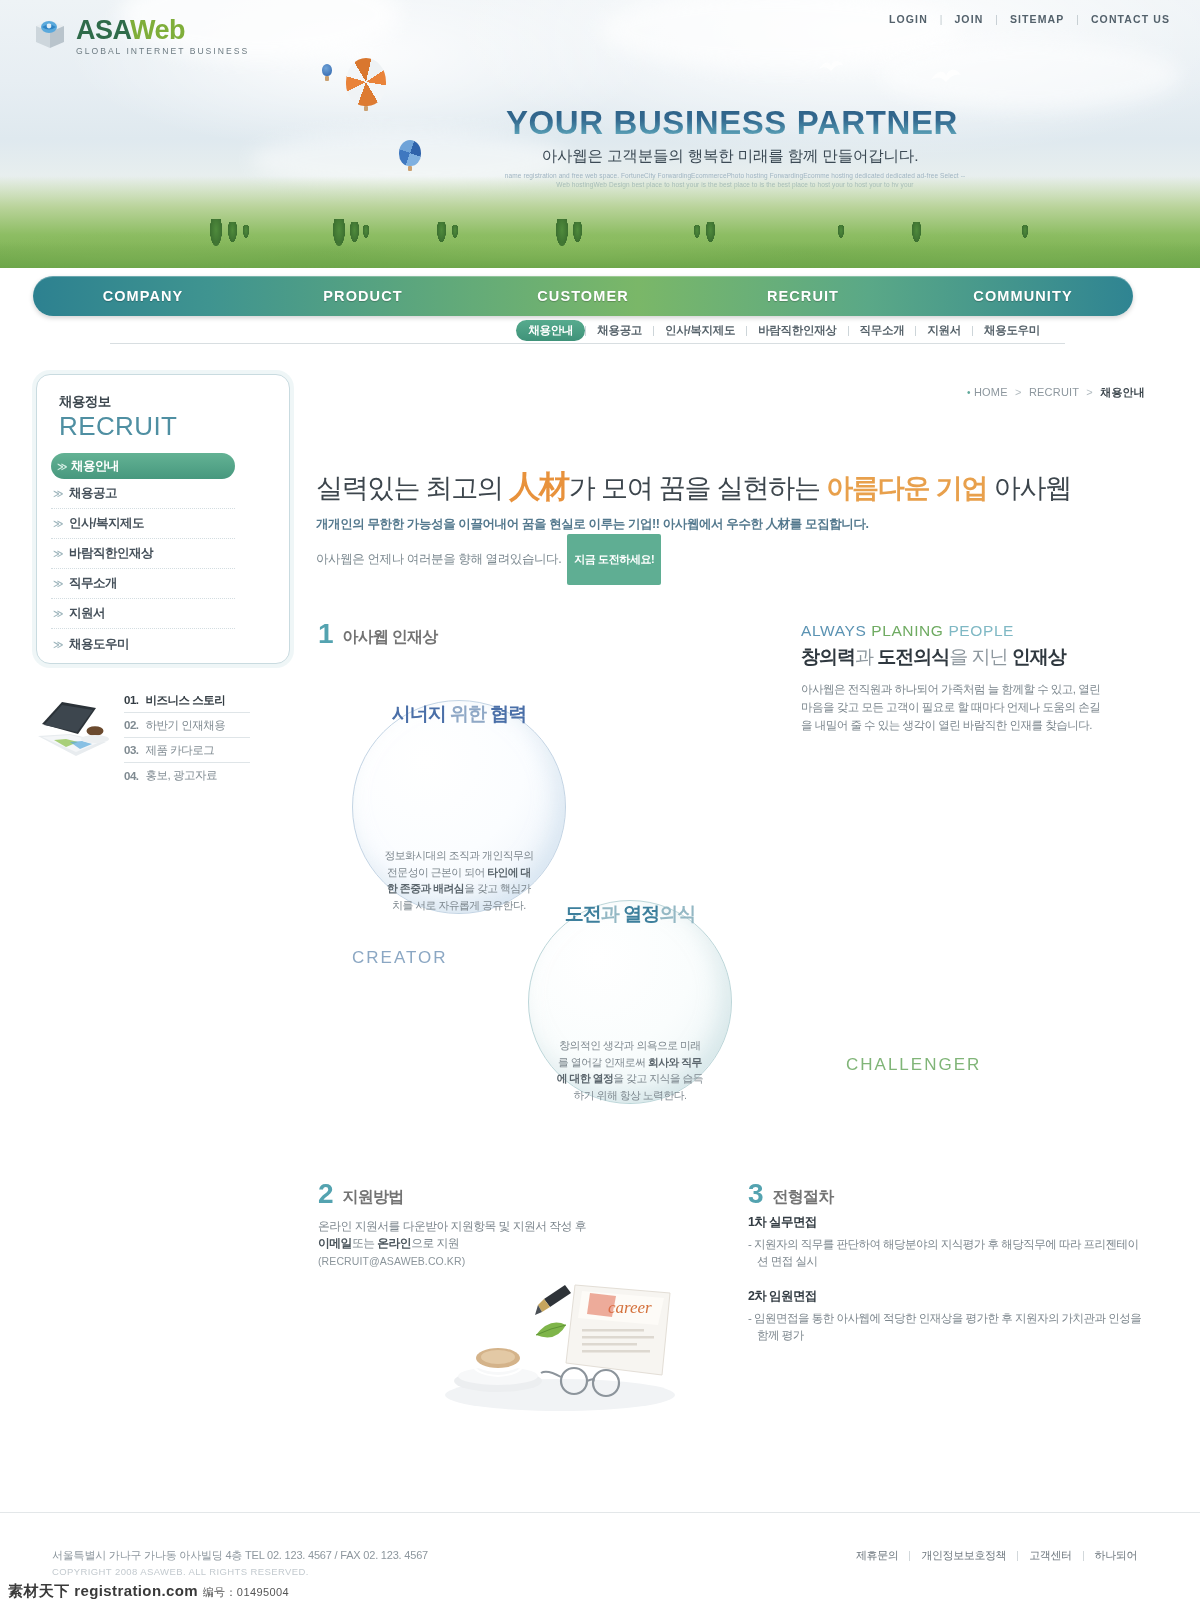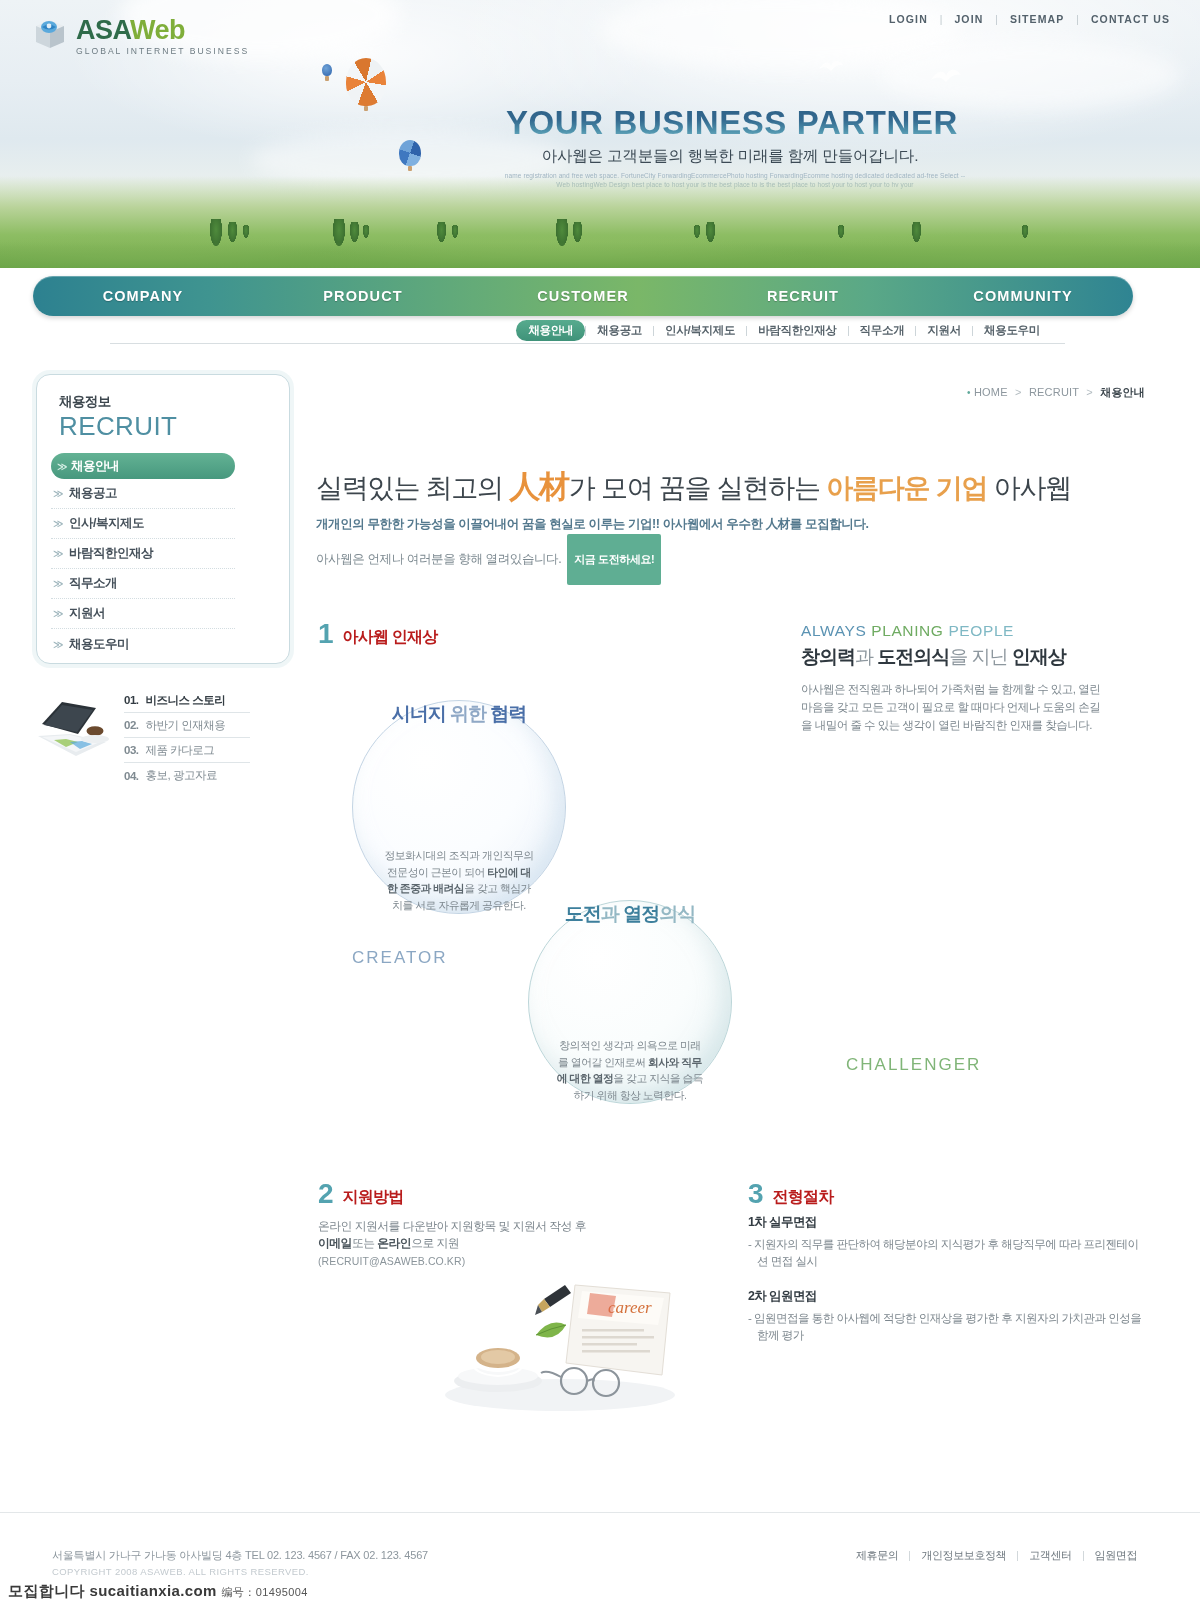--- a/index.html
+++ b/index.html
@@ -159,21 +159,21 @@
   .promo-list { position:absolute; left:88px; top:0; width:126px; }
   .promo-item {
     height:25px; display:flex; align-items:center; gap:7px;
     border-bottom:1px solid #dfe5e8; font-size:11.5px; color:#7f8a91; letter-spacing:-.5px;
   }
   .promo-item.first { color:#333c43; font-weight:bold; }
   .promo-item .num { font-weight:bold; }
 
   
   .sec-num { font-size:28px; color:#54a3b0; font-weight:bold; line-height:1; }
-  .sec-label { font-size:16px; color:#b91c1c; font-weight:bold; letter-spacing:-.8px; }
+  .sec-label { font-size:16px; color:#737373; font-weight:bold; letter-spacing:-.8px; }
   .sec-head { display:flex; align-items:flex-end; gap:9px; }
 
   .s1 { position:absolute; left:318px; top:620px; }
   .s2 { position:absolute; left:318px; top:1180px; }
   .s3 { position:absolute; left:748px; top:1180px; }
 
   
   .intro { position:absolute; left:801px; top:622px; width:310px; }
   .intro-eng { font-size:15.5px; letter-spacing:.6px; margin-bottom:4px; }
   .intro-eng .w1 { color:#5b93b3; }
@@ -523,21 +523,21 @@
   <div class="foot-line"></div>
   <div class="foot-addr">서울특별시 가나구 가나동 아사빌딩 4층  TEL 02. 123. 4567 / FAX 02. 123. 4567</div>
   <div class="foot-copy">COPYRIGHT 2008 ASAWEB. ALL RIGHTS RESERVED.</div>
   <div class="foot-links">
     <a href="#">제휴문의</a>
     <span class="vbar"></span>
     <a href="#">개인정보보호정책</a>
     <span class="vbar"></span>
     <a href="#">고객센터</a>
     <span class="vbar"></span>
-    <a href="#">임원면접</a>
+    <a href="#">하나되어</a>
   </div>
 
   <div class="watermark">
-    <span>모집합니다 sucaitianxia.com</span>
+    <span>素材天下 registration.com</span>
     <span class="sm">编号：01495004</span>
   </div>
 
 </div>
 
 </body></html>

